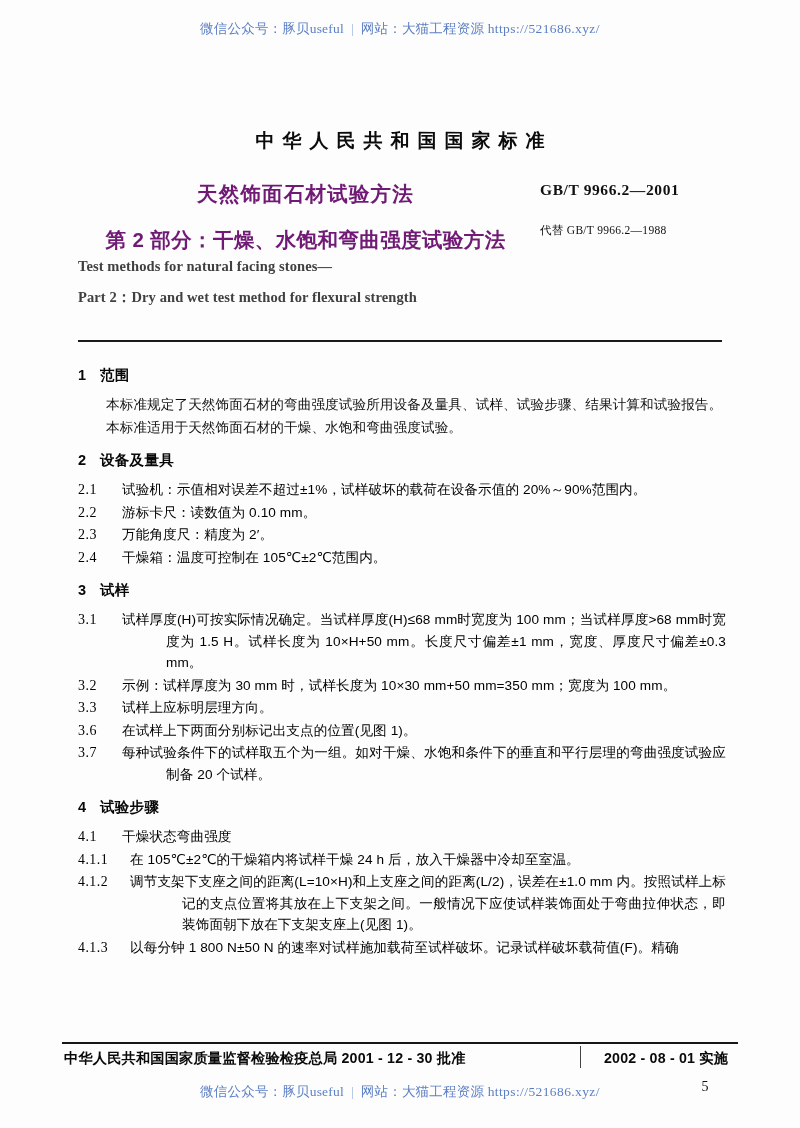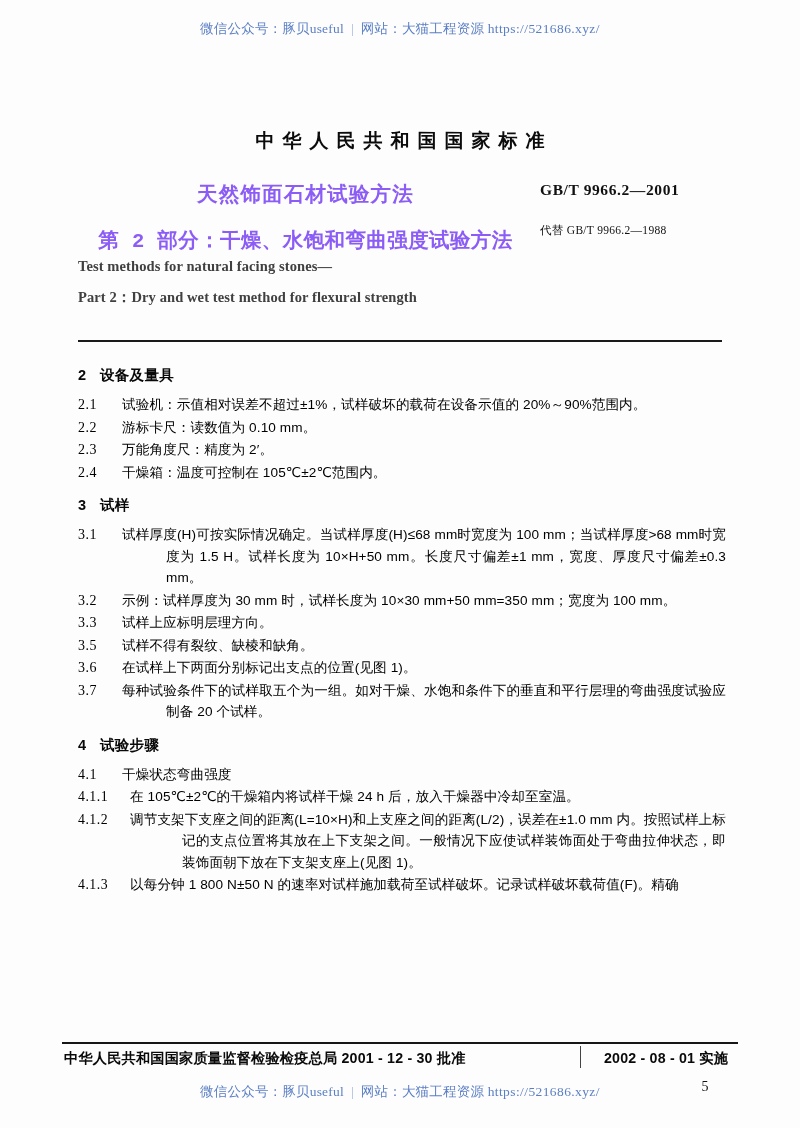--- a/index.html
+++ b/index.html
@@ -59,23 +59,23 @@
   }
   #title-zone {
     position: absolute;
     top: 180px;
     left: 78px;
     width: 644px;
     height: 62px;
   }
   .title-cn {
     text-align: left;
-    font-family: Liberation Mono, monospace;
-    font-weight: bold;
-    color: #8b5cf6;
+    font-family: Liberation Sans, sans-serif;
+    font-weight: bold;
+    color: #701a75;
   }
   #title-cn-1 {
     position: absolute;
     left: 0;
     top: 0;
     width: 455px;
     text-align: center;
     font-size: 20.5px;
     letter-spacing: 1.2px;
   }
@@ -255,20 +255,25 @@
 
   <div id="title-en-zone">
     <div id="title-en-1">Test methods for natural facing stones—</div>
     <div id="title-en-2">Part 2：Dry and wet test method for flexural strength</div>
   </div>
 
   <div id="title-rule"></div>
 
   <div id="body-content">
 
+    <div class="block">
+      <div class="sec-heading"><span class="num">1</span><span>范围</span></div>
+      <p class="para indent">本标准规定了天然饰面石材的弯曲强度试验所用设备及量具、试样、试验步骤、结果计算和试验报告。</p>
+      <p class="para indent">本标准适用于天然饰面石材的干燥、水饱和弯曲强度试验。</p>
+    </div>
 
     <div class="block">
       <div class="sec-heading"><span class="num">2</span><span>设备及量具</span></div>
       <div class="clause">
           <span class="cnum">2.1</span>
           <span class="ctext">试验机：示值相对误差不超过±1%，试样破坏的载荷在设备示值的 20%～90%范围内。</span>
         </div>
       <div class="clause">
           <span class="cnum">2.2</span>
           <span class="ctext">游标卡尺：读数值为 0.10 mm。</span>
@@ -289,24 +294,20 @@
           <span class="cnum">3.1</span>
           <span class="ctext hang">试样厚度(H)可按实际情况确定。当试样厚度(H)≤68 mm时宽度为 100 mm；当试样厚度&gt;68 mm时宽度为 1.5 H。试样长度为 10×H+50 mm。长度尺寸偏差±1 mm，宽度、厚度尺寸偏差±0.3 mm。</span>
         </div>
       <div class="clause">
           <span class="cnum">3.2</span>
           <span class="ctext">示例：试样厚度为 30 mm 时，试样长度为 10×30 mm+50 mm=350 mm；宽度为 100 mm。</span>
         </div>
       <div class="clause">
           <span class="cnum">3.3</span>
           <span class="ctext">试样上应标明层理方向。</span>
-        </div>
-      <div class="clause">
-          <span class="cnum">3.5</span>
-          <span class="ctext">试样不得有裂纹、缺棱和缺角。</span>
         </div>
       <div class="clause">
           <span class="cnum">3.6</span>
           <span class="ctext">在试样上下两面分别标记出支点的位置(见图 1)。</span>
         </div>
       <div class="clause">
           <span class="cnum">3.7</span>
           <span class="ctext hang">每种试验条件下的试样取五个为一组。如对干燥、水饱和条件下的垂直和平行层理的弯曲强度试验应制备 20 个试样。</span>
         </div>
     </div>

